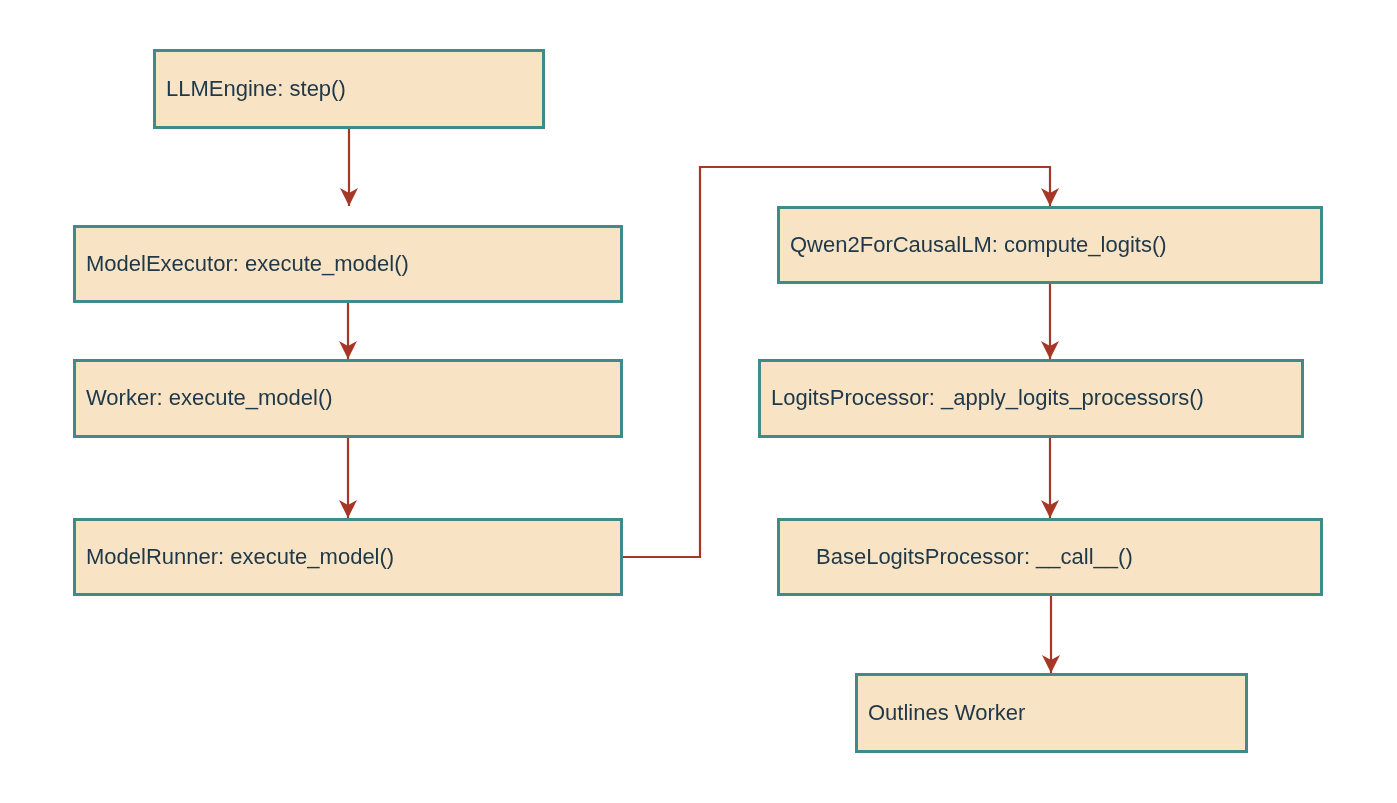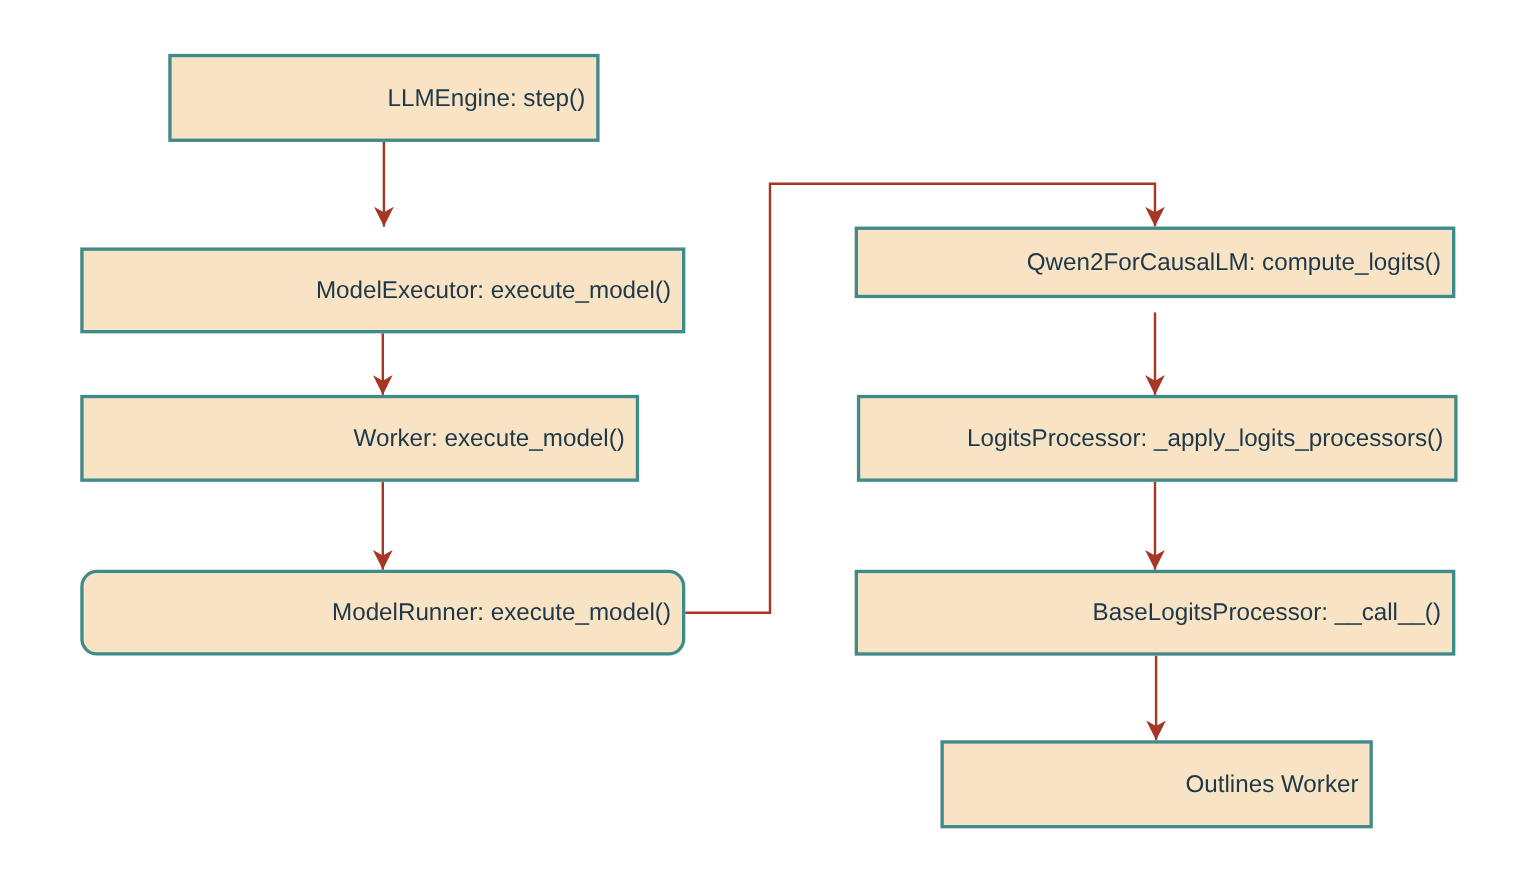--- a/index.html
+++ b/index.html
@@ -29,21 +29,21 @@
     fill: none;
     stroke: var(--arrow);
     stroke-width: 2.2;
   }
   .node {
     position: absolute;
     background: var(--node-fill);
     border: 3px solid var(--node-stroke);
     display: flex;
     align-items: center;
-    justify-content: flex-end;
+    justify-content: flex-start;
     text-align: center;
     color: var(--text);
     font-size: 22px;
     line-height: 1.2;
     padding: 0 10px;
   }
 </style>
 </head>
 <body>
 
@@ -63,30 +63,30 @@
       <polyline points="1050,438 1050,518" class="edge" marker-end="url(#arrowhead)"></polyline>
       <polyline points="1051,596 1051,673" class="edge" marker-end="url(#arrowhead)"></polyline>
     </svg>
 
   <div class="node" style="left: 153px; top: 49px; width: 392px; height: 80px;">
     <span>LLMEngine: step()</span>
   </div>
   <div class="node" style="left: 73px; top: 206px; width: 550px; height: 78px; margin-top: 19px;">
     <span>ModelExecutor: execute_model()</span>
   </div>
-  <div class="node" style="left: 73px; top: 359px; width: 508px; height: 79px;">
+  <div class="node" style="left: 73px; top: 359px; width: 550px; height: 79px;">
     <span>Worker: execute_model()</span>
   </div>
-  <div class="node" style="left: 73px; top: 518px; width: 550px; height: 78px; border-radius: 15px;">
+  <div class="node" style="left: 73px; top: 518px; width: 550px; height: 78px;">
     <span>ModelRunner: execute_model()</span>
   </div>
-  <div class="node" style="left: 777px; top: 206px; width: 546px; height: 65px;">
+  <div class="node" style="left: 777px; top: 206px; width: 546px; height: 78px;">
     <span>Qwen2ForCausalLM: compute_logits()</span>
   </div>
-  <div class="node" style="left: 779px; top: 359px; width: 546px; height: 79px;">
+  <div class="node" style="left: 758px; top: 359px; width: 546px; height: 79px;">
     <span>LogitsProcessor: _apply_logits_processors()</span>
   </div>
   <div class="node" style="left: 777px; top: 518px; width: 546px; height: 78px; padding-left: 36px;">
     <span>BaseLogitsProcessor: __call__()</span>
   </div>
   <div class="node" style="left: 855px; top: 673px; width: 393px; height: 80px;">
     <span>Outlines Worker</span>
   </div>
 
 </div>

